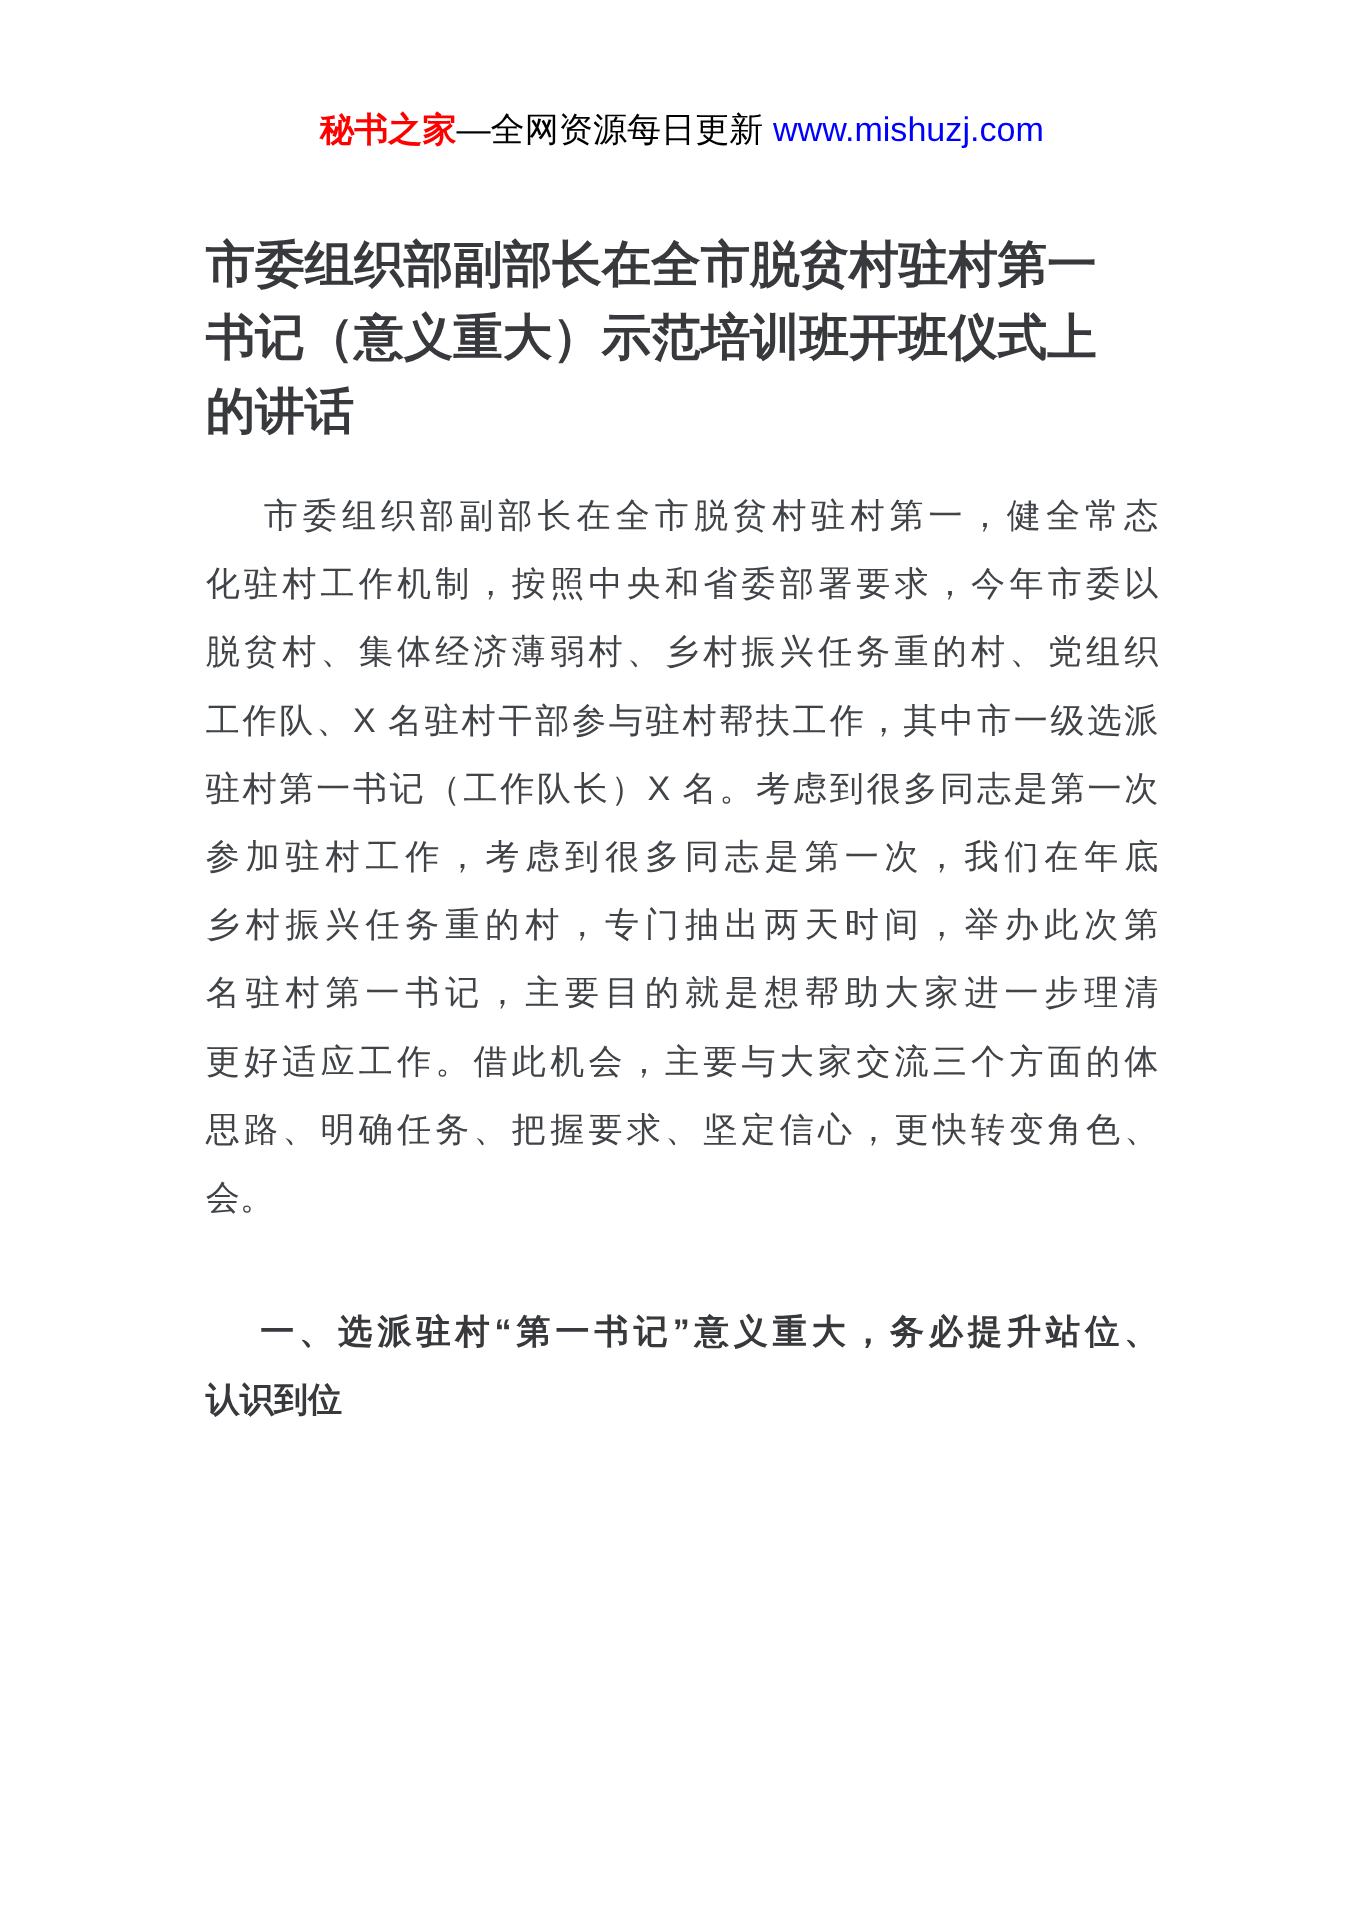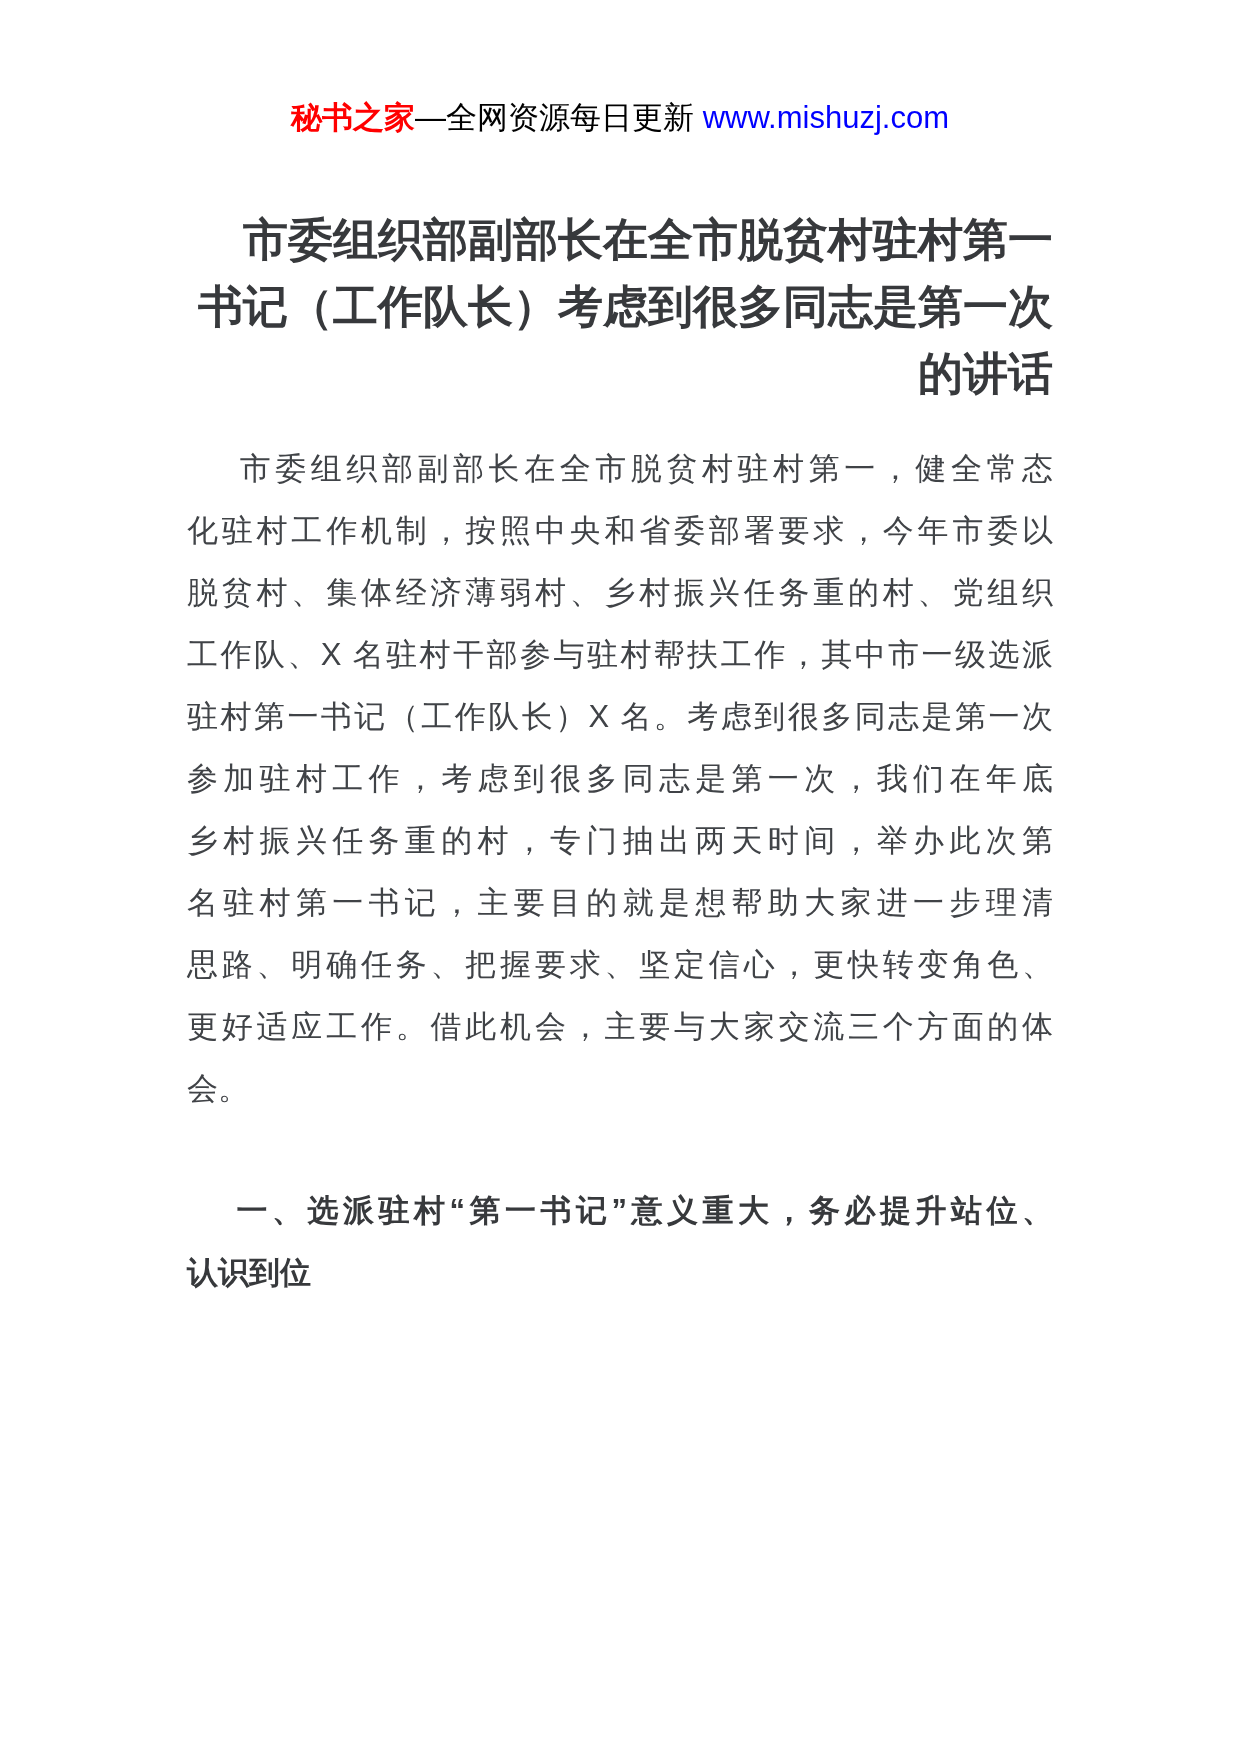--- a/index.html
+++ b/index.html
@@ -28,21 +28,21 @@
   .tagline { color: #000000; font-weight: 400; }
   .url     { color: #0000ff; font-weight: 400; }
 
   
   .doc-title {
     margin-top: 66px;
     font-size: 45px;
     line-height: 67px;
     font-weight: 700;
     color: #37393c;
-    text-align: right;
+    text-align: left;
   }
 
   
   .salutation {
     margin-top: 25px;
     font-size: 31px;
     line-height: 62px;
     color: #404347;
   }
   .paragraph {
@@ -77,36 +77,36 @@
 
 <div class="page">
   <div class="content">
 
     <div class="doc-header">
       <span class="brand" style="color: rgb(255, 0, 0);">秘书之家</span><span class="tagline">—全网资源每日更新 </span><span class="url" style="color: rgb(0, 0, 255);">www.mishuzj.com</span>
     </div>
 
     <div class="doc-title">
         <div>市委组织部副部长在全市脱贫村驻村第一</div>
-        <div>书记（工作队长）考虑到很多同志是第一次</div>
+        <div>书记（意义重大）示范培训班开班仪式上</div>
         <div>的讲话</div>
       </div>
 
 
     <div class="paragraph">
         <div>市委组织部副部长在全市脱贫村驻村第一，健全常态</div>
         <div>化驻村工作机制，按照中央和省委部署要求，今年市委以</div>
         <div>脱贫村、集体经济薄弱村、乡村振兴任务重的村、党组织</div>
         <div>工作队、X 名驻村干部参与驻村帮扶工作，其中市一级选派</div>
         <div>驻村第一书记（工作队长）X 名。考虑到很多同志是第一次</div>
         <div>参加驻村工作，考虑到很多同志是第一次，我们在年底</div>
         <div>乡村振兴任务重的村，专门抽出两天时间，举办此次第</div>
         <div>名驻村第一书记，主要目的就是想帮助大家进一步理清</div>
+        <div>更好适应工作。借此机会，主要与大家交流三个方面的体</div>
         <div>思路、明确任务、把握要求、坚定信心，更快转变角色、</div>
-        <div>更好适应工作。借此机会，主要与大家交流三个方面的体</div>
         <div>会。</div>
       </div>
 
     <div class="section-heading">
         <div>一、选派驻村“第一书记”意义重大，务必提升站位、</div>
         <div>认识到位</div>
       </div>
 
   </div>
 </div>

